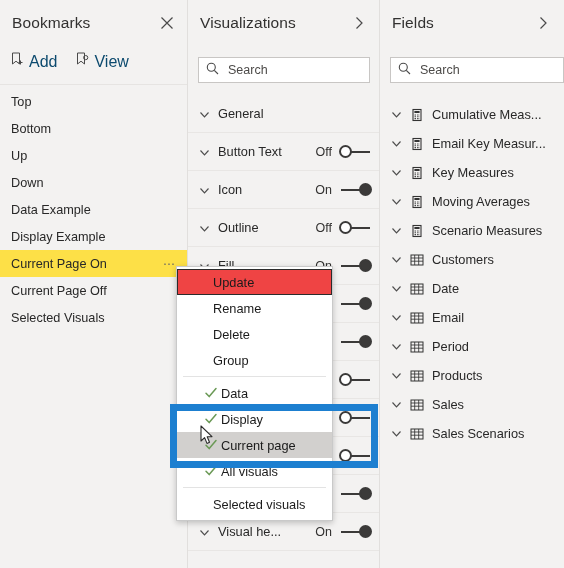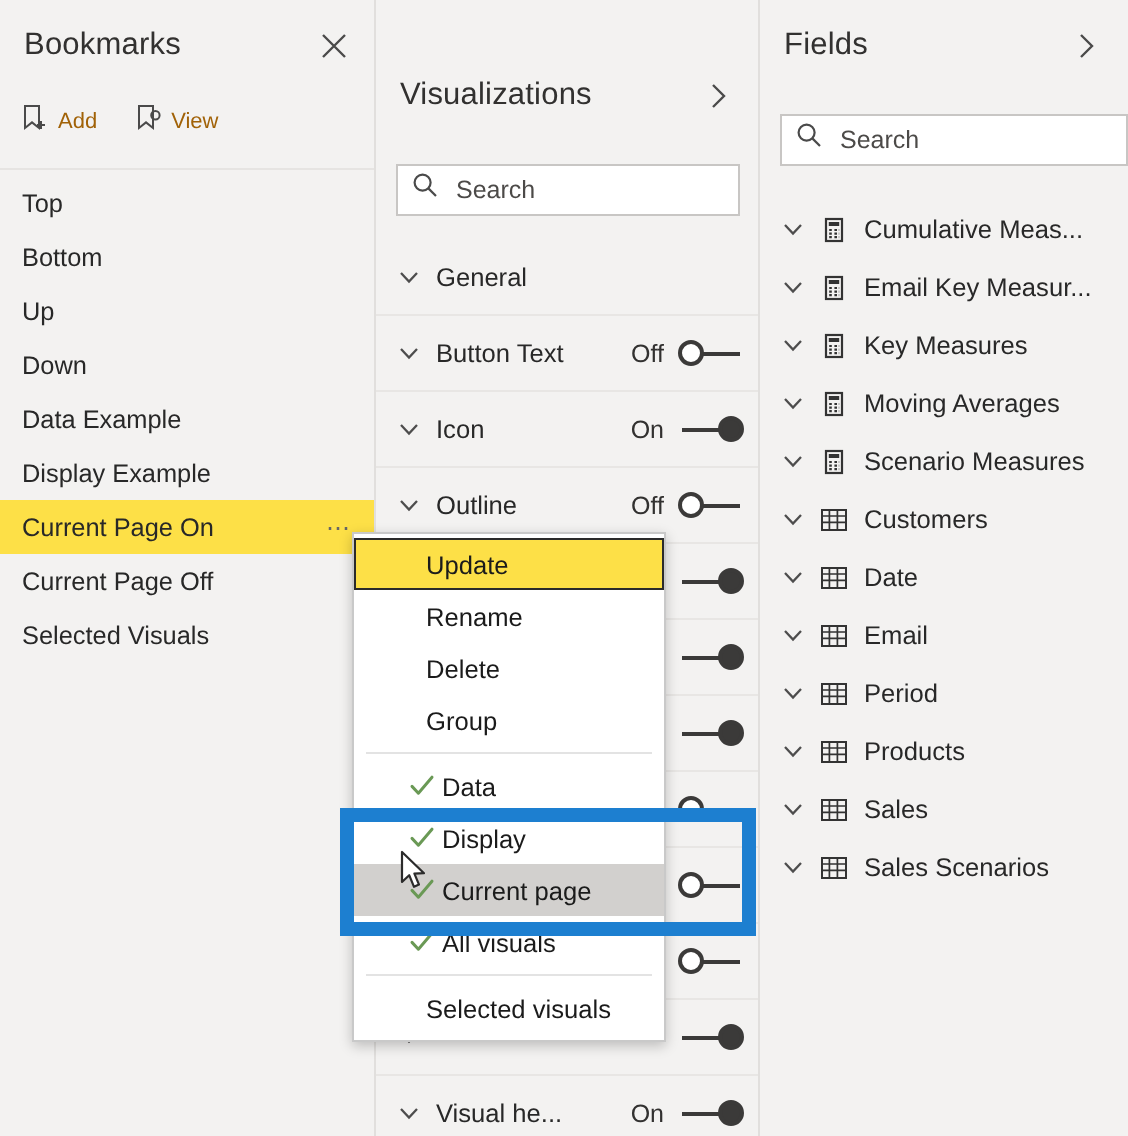--- a/index.html
+++ b/index.html
@@ -21,21 +21,21 @@
 
   
   .panel {
     position: absolute;
     top: 0;
     bottom: 0;
     background: #f3f2f1;
   }
 
   #bookmarks-panel { left: 0;   width: 188px; }
-  #visualizations-panel { left: 188px; width: 192px; background:#f3f2f1;margin-top:25px; }
+  #visualizations-panel { left: 188px; width: 192px; background:#f3f2f1; }
   #fields-panel { left: 380px; width: 184px; }
 
   .panel-divider {
     position: absolute;
     top: 0; bottom: 0;
     width: 1px;
     background: #e1dfdd;
   }
 
   .panel-header {
@@ -67,22 +67,22 @@
     position: absolute;
     top: 52px; left: 10px;
     display: flex;
     gap: 18px;
     align-items: center;
   }
   .tool-btn {
     display: flex;
     align-items: center;
     gap: 5px;
-    font-size: 11px;
-    color: #a16207;
+    font-size: 16px;
+    color: #0c4a6e;
     cursor: pointer;
   }
   .bm-sep {
     position: absolute;
     left: 0; right: 0;
     top: 84px;
     height: 1px;
     background: #e6e4e2;
   }
   .bm-list { position: absolute; top: 88px; left: 0; right: 0; }
@@ -235,21 +235,21 @@
     width: 20px;
     flex: none;
     display: flex;
     align-items: center;
     justify-content: center;
     color: #6a9955;
   }
   .ctx-item .ctx-label { flex: 1; white-space: nowrap; }
   .ctx-item.no-check { padding-left: 36px; }
   .ctx-item.focused {
-    background: #fde047;
+    background: #ef4444;
     outline: 1px solid #2b2b2b;
     outline-offset: -1px;
   }
   .ctx-item.hovered { background: #d2d0ce; }
   .ctx-sep {
     height: 1px;
     background: #e3e3e3;
     margin: 3px 6px;
   }
 

